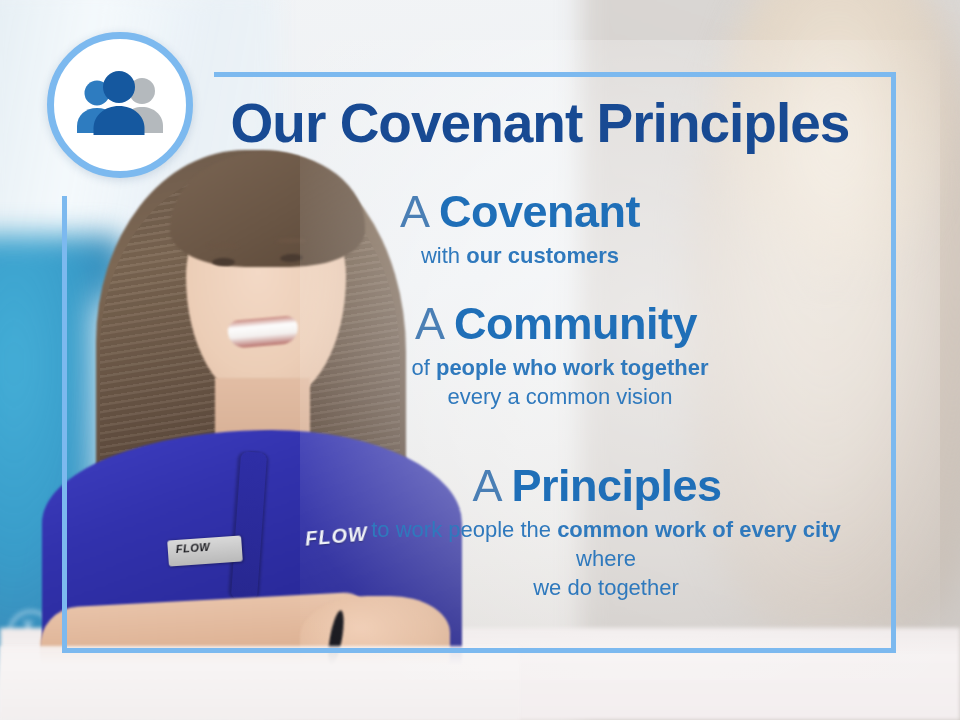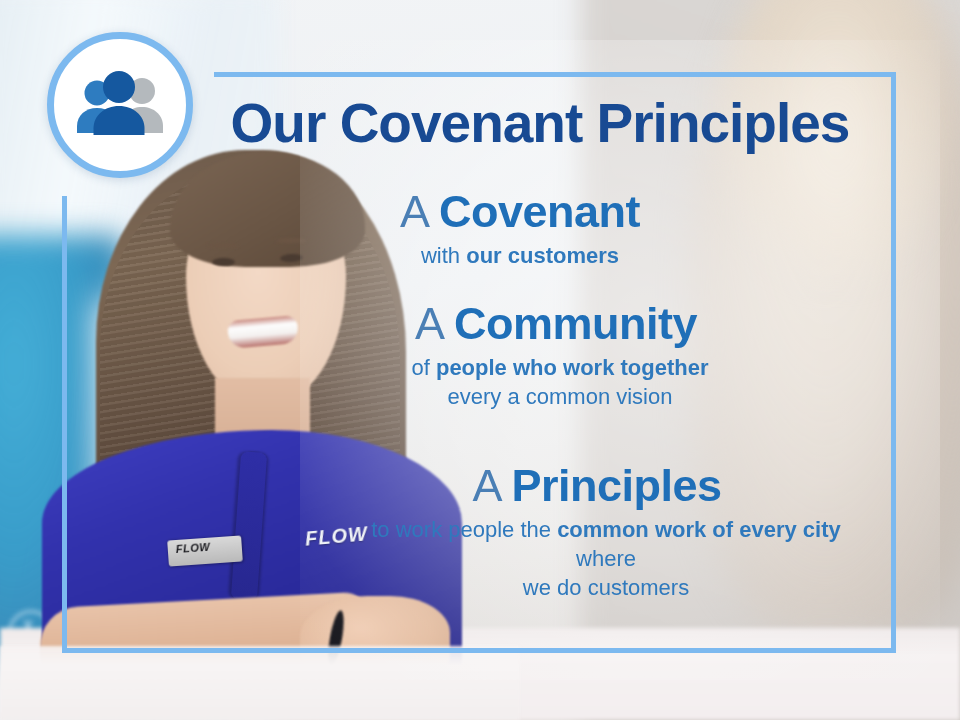--- a/index.html
+++ b/index.html
@@ -419,17 +419,17 @@
       <div>every a common vision</div>
     </div>
   </div>
 
   <div class="principle commitment">
     <div class="p-head">
       <span class="lead">A </span><span class="key">Principles</span>
     </div>
     <div class="p-sub">
       <span>to work people the </span><b>common work of every city</b><span> where</span>
-      <div>we do customers</div>
+      <div>we do together</div>
     </div>
   </div>
 
 </div>
 
 </body></html>

